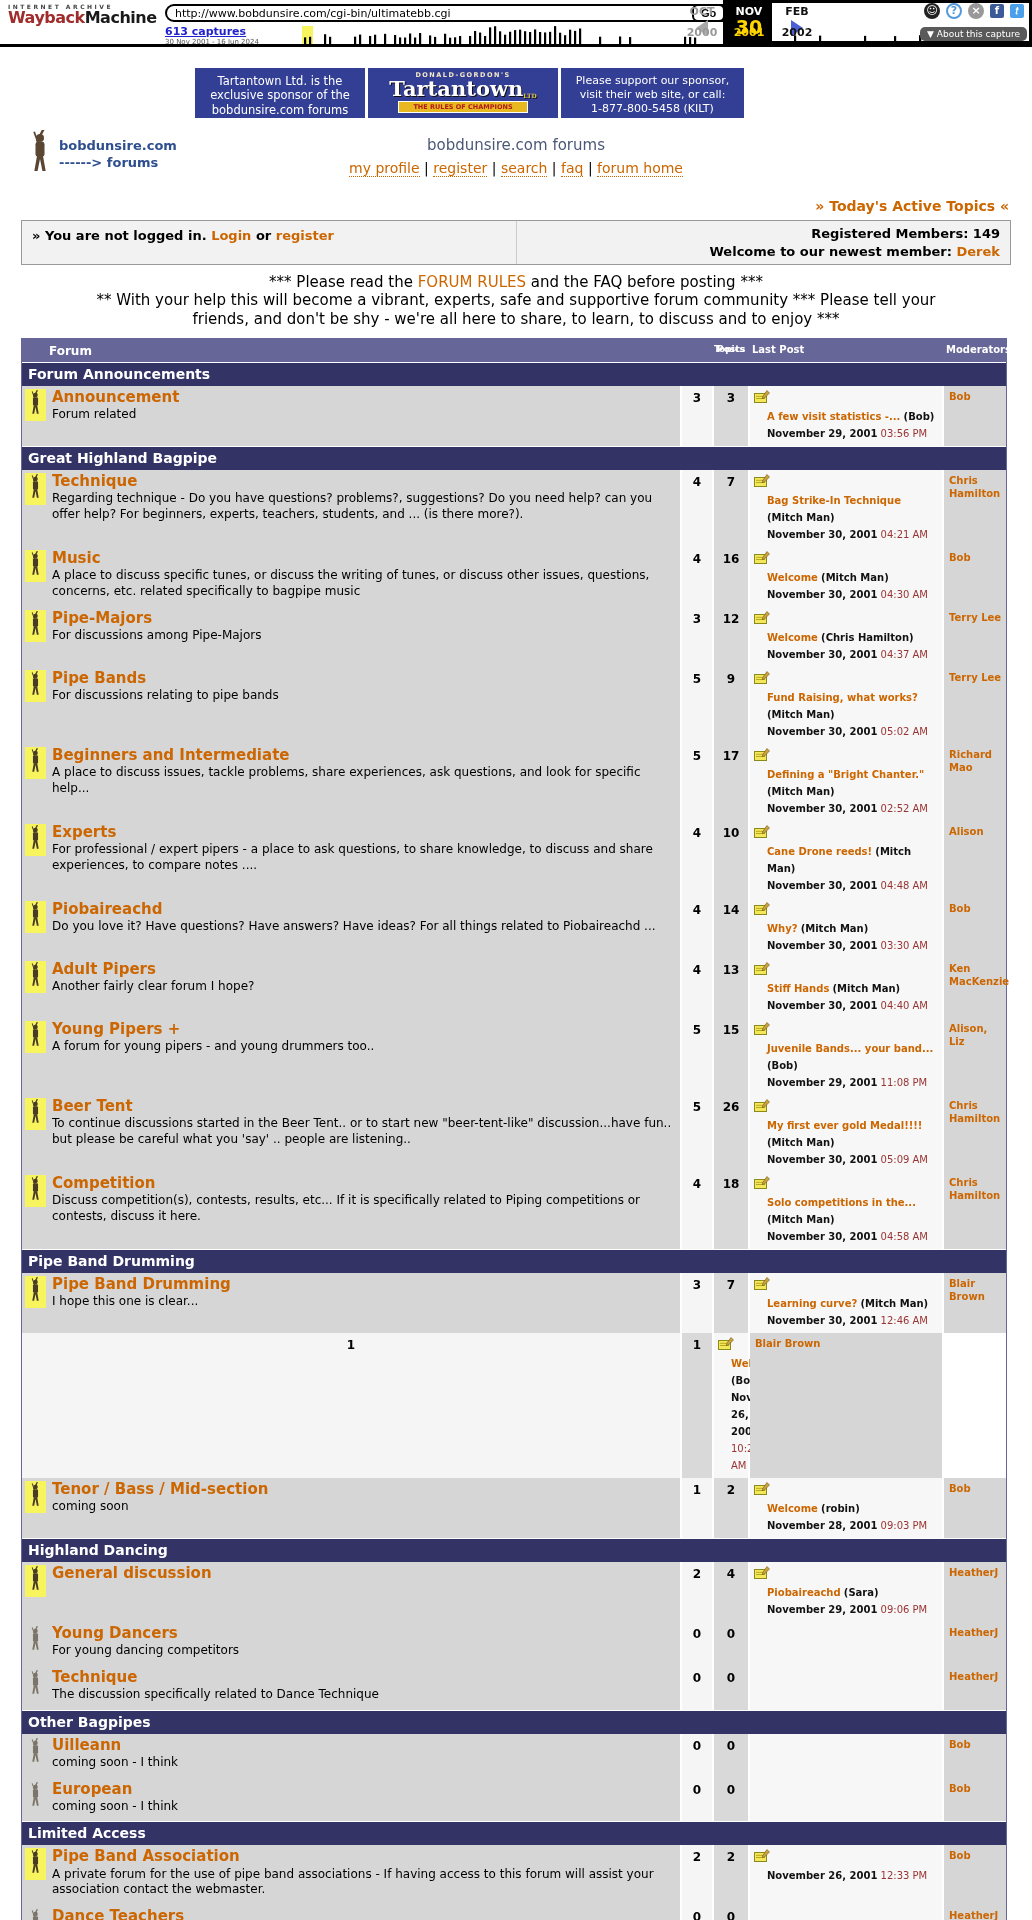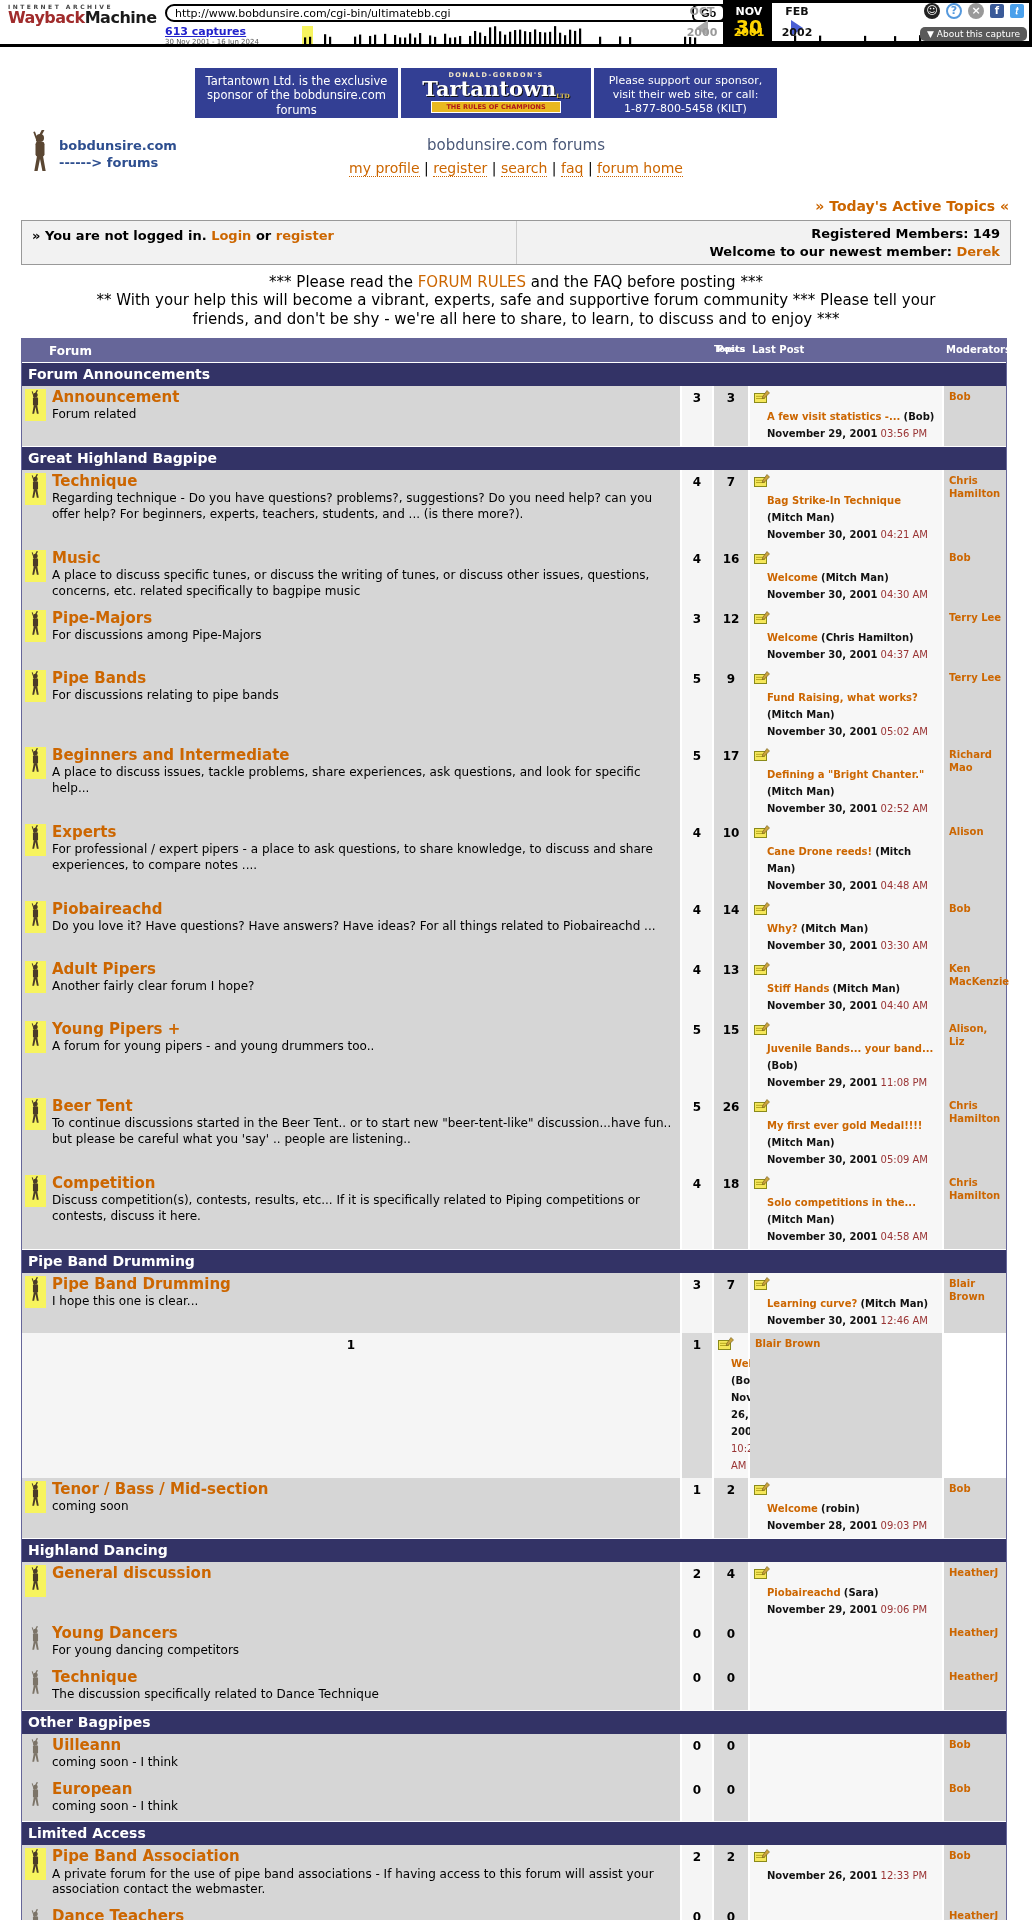--- a/index.html
+++ b/index.html
@@ -34,21 +34,21 @@
   .ci-user { background:#222; color:#fff; }
   .ci-help { border:2px solid #5599dd; color:#5599dd; line-height:12px; width:16px; height:16px; }
   .ci-close{ background:#999; color:#fff; }
   .sq { width:14px; height:14px; border-radius:2px; color:#fff; font-size:10px; font-weight:bold; text-align:center; line-height:14px; }
   .sq-fb { background:#3a5a98; } .sq-tw { background:#4aa0eb; }
   .wb-about { position:absolute; right:5px; top:27px; background:#5a5a5a; color:#fff; font-size:9px; padding:2px 7px; border-radius:5px; }
 
   
   .sponsor { margin:21px 0 0 195px; width:582px; display:flex; gap:3px; }
   .sp-box { background:#333f94; color:#fff; height:50px; padding:6px 8px; }
-  .sp-left { width:203px; font-size:11.5px; line-height:1.25; text-align:center; }
+  .sp-left { width:170px; font-size:11.5px; line-height:1.25; text-align:center; }
   .sp-mid { width:190px; text-align:center; padding:3px 4px; }
   .sp-right { width:183px; font-size:11px; line-height:1.25; text-align:center; }
   .sp-dg { font-size:6.5px; font-weight:bold; letter-spacing:1.5px; color:#f5e9c8; }
   .sp-tt { font-family:"DejaVu Serif", serif; font-size:21px; font-weight:bold; line-height:0.95; text-shadow:1px 1px 0 #111; }
   .sp-ltd { font-size:6px; color:#e8c84a; vertical-align:bottom; }
   .sp-tag { margin:2px auto 0; background:#e8b820; border:1px solid #fff; color:#b01818; font-size:6.5px; font-weight:bold; width:130px; padding:1px 0; }
 
   
   .site-head { position:relative; height:66px; margin-top:10px; }
   .logo { position:absolute; left:25px; top:2px; display:flex; align-items:center; gap:4px; }

